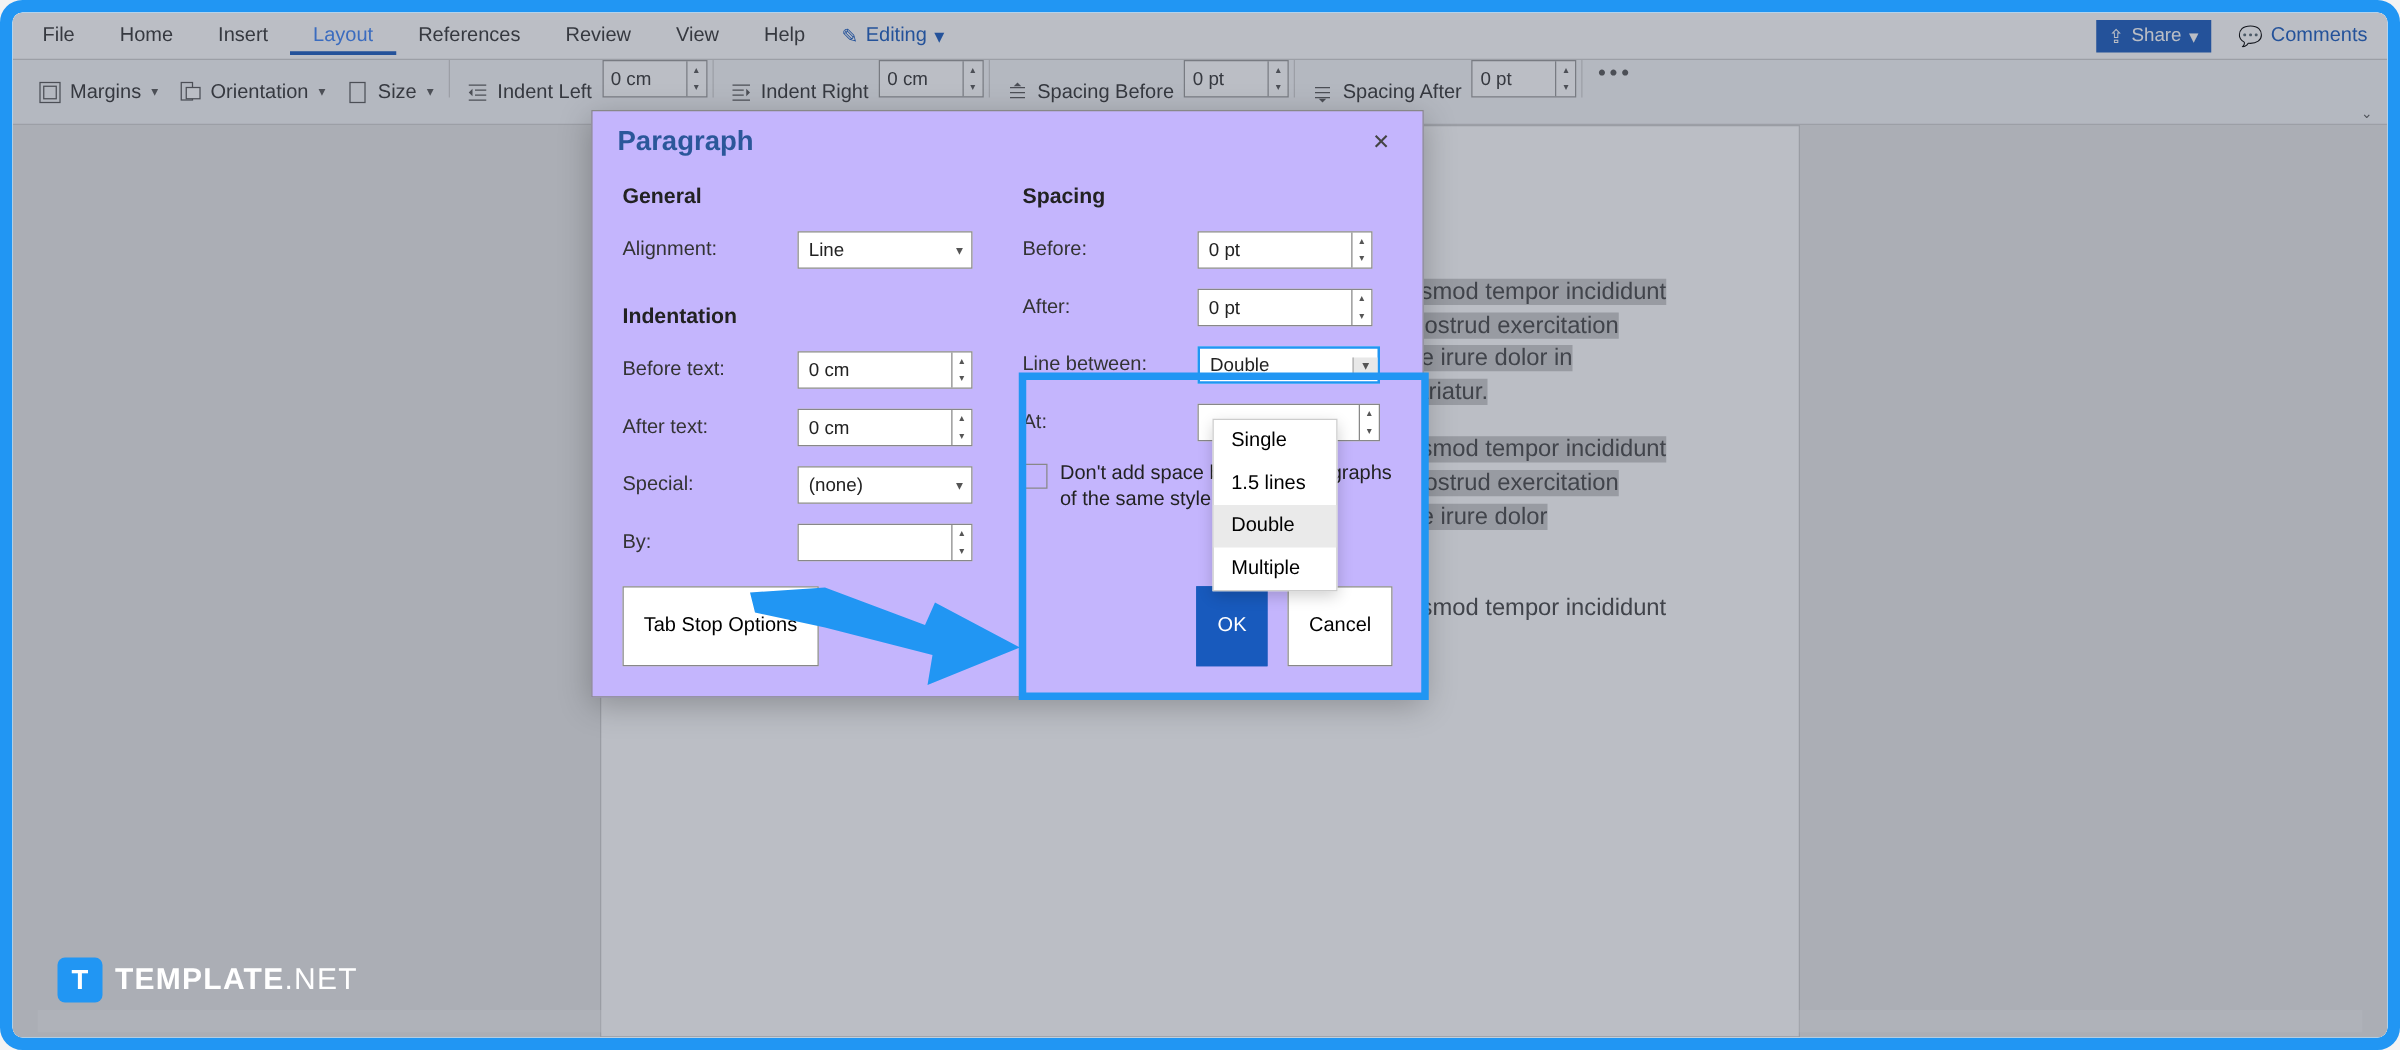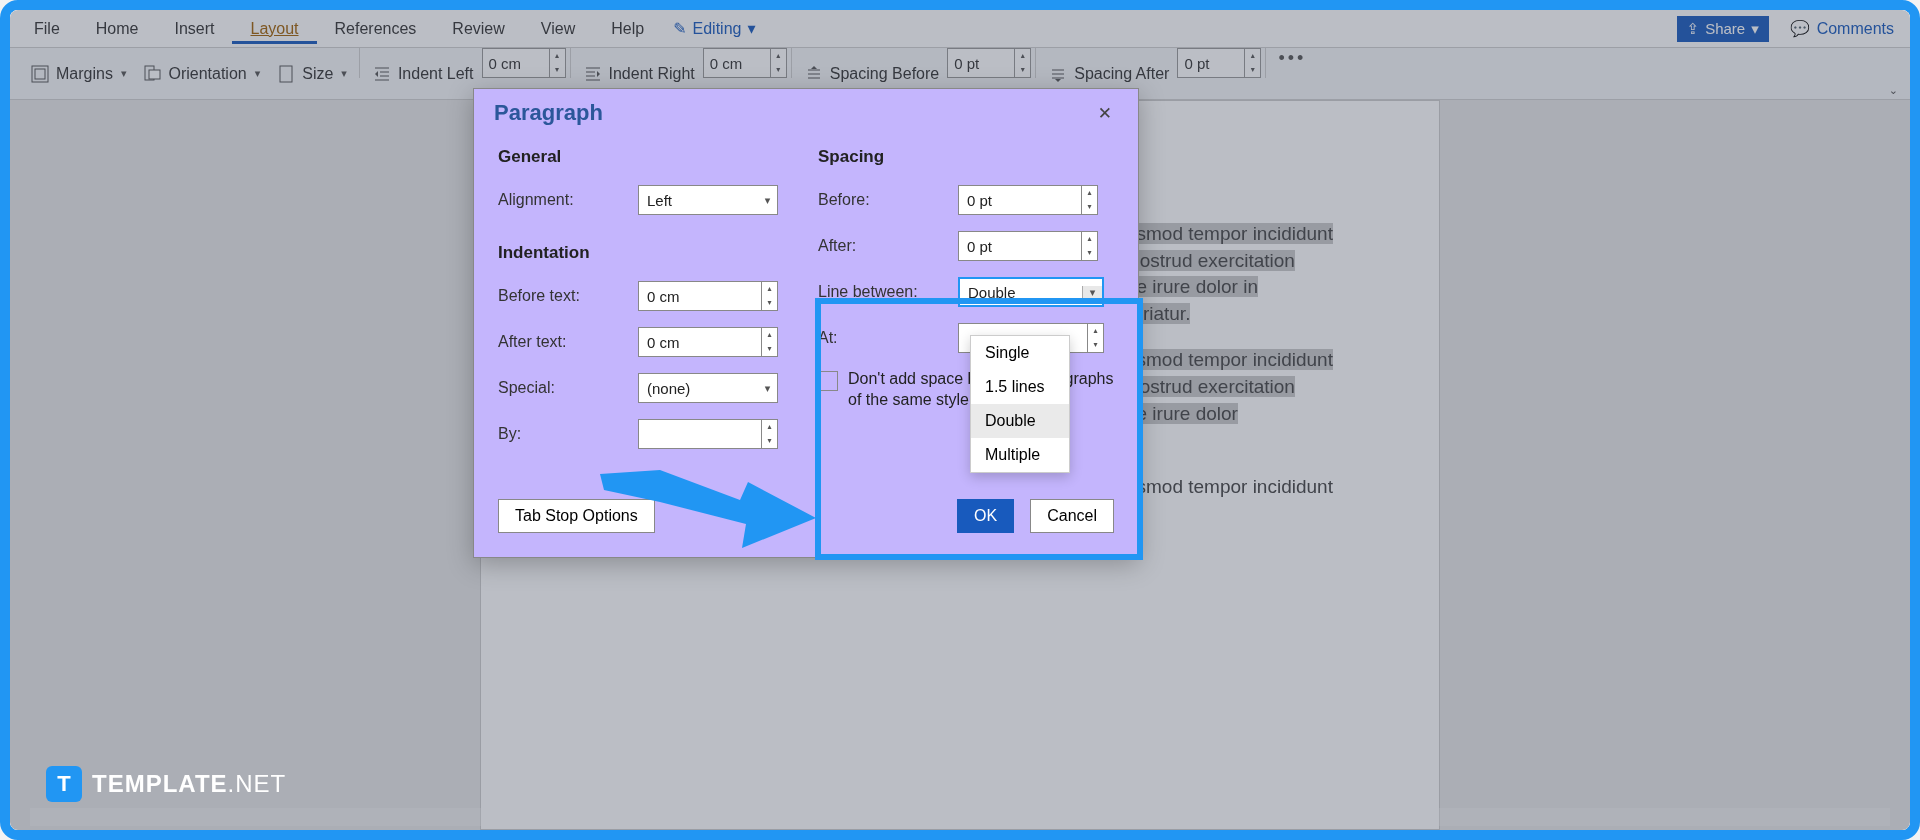--- a/index.html
+++ b/index.html
@@ -8,21 +8,21 @@
 
 .frame { position: absolute; inset: 0; border: 10px solid #2196f3; border-radius: 18px; overflow: hidden; background: #fff; }
 
 
 .dim-bg { position: absolute; inset: 0; background: #fff; }
 .dim-overlay { position: absolute; inset: 0; background: rgba(60,70,90,0.35); pointer-events: none; }
 
 
 .tabs { display: flex; align-items: center; height: 38px; background: #fff; border-bottom: 1px solid #d0d0d0; padding: 0 6px; font-size: 16px; color: #333; }
 .tabs .tab { padding: 6px 18px; cursor: pointer; }
-.tabs .tab.active { color: #a16207; border-bottom: 3px solid #185abd; padding-bottom: 3px; font-weight: 400; text-decoration: underline; }
+.tabs .tab.active { color: #3b82f6; border-bottom: 3px solid #185abd; padding-bottom: 3px; font-weight: 400; }
 .tabs .spacer { flex: 1; }
 .tabs .editing { display: inline-flex; align-items: center; gap: 6px; color: #185abd; border: 1px solid transparent; padding: 4px 10px; }
 .tabs .editing .pen { font-size: 16px; }
 .tabs .right-btn { display: inline-flex; align-items: center; gap: 6px; padding: 4px 10px; color: #fff; background: #185abd; font-size: 15px; margin-left: 6px; }
 .tabs .comments-btn { display: inline-flex; align-items: center; gap: 6px; padding: 4px 10px; color: #185abd; margin-left: 12px; }
 
 
 .ribbon { display: flex; height: 52px; background: #f5f6f8; border-bottom: 1px solid #d0d0d0; padding: 0 12px; font-size: 16px; color: #333; position: relative; }
 .rib-item { display: inline-flex; align-items: center; gap: 6px; padding: 4px 8px; }
 .rib-item .ic { width: 20px; height: 20px; display: inline-block; }
@@ -54,21 +54,21 @@
 .selectbox { display: flex; align-items: center; border: 1px solid #888; background: #fff; height: 30px; width: 140px; font-size: 15px; position: relative; }
 .selectbox .val { flex: 1; padding: 0 8px; }
 .selectbox .dd { width: 20px; text-align: center; font-size: 11px; color: #555; border-left: 1px solid transparent; }
 .spinbox { display: flex; align-items: center; border: 1px solid #888; background: #fff; height: 30px; width: 140px; font-size: 15px; }
 .spinbox .val { flex: 1; padding: 0 8px; }
 .spinbox .sp { display: flex; flex-direction: column; border-left: 1px solid #888; width: 16px; }
 .spinbox .sp div { height: 14px; font-size: 8px; text-align: center; line-height: 14px; color: #555; }
 .chkrow { display: flex; align-items: flex-start; gap: 10px; margin-top: 6px; }
 .chkbox { width: 20px; height: 20px; border: 1px solid #888; flex-shrink: 0; margin-top: 2px; }
 .dlg-foot-left { position: absolute; left: 24px; bottom: 24px; }
-.btn { border: 1px solid #888; background: #fff; padding: 7px 16px; font-size: 16px; cursor: pointer; }
+.btn { border: 1px solid #888; background: #fff; padding: 22px 16px; font-size: 16px; cursor: pointer; }
 .btn.primary { background: #185abd; color: #fff; border-color: #185abd; font-weight: 400; }
 .dlg-foot-right { position: absolute; right: 24px; bottom: 24px; display: flex; gap: 16px; }
 
 
 .hl-box { position: absolute; border: 6px solid #2196f3; z-index: 55; pointer-events: none; }
 
 
 .ddlist { position: absolute; background: #fff; border: 1px solid #ccc; box-shadow: 0 4px 12px rgba(0,0,0,.2); width: 100px; z-index: 70; font-size: 16px; }
 .ddlist .opt { padding: 8px 14px; cursor: pointer; }
 .ddlist .opt.sel { background: #eaeaea; }
@@ -256,21 +256,21 @@
       <div class="dlg-title">Paragraph</div>
       <div class="dlg-close">✕</div>
     </div>
     <div class="dlg-body">
 
       <div class="col">
         <div class="sect-h">General</div>
         <div class="field-row">
           <div class="lbl">Alignment:</div>
           <div class="selectbox">
-            <span class="val">Left</span>
+            <span class="val">Line</span>
             <span class="dd">▾</span>
           </div>
         </div>
         <div class="sect-h" style="margin-top:28px">Indentation</div>
         <div class="field-row">
           <div class="lbl">Before text:</div>
           <div class="spinbox">
             <span class="val">0 cm</span>
             <span class="sp">
                 <div>▴</div>

